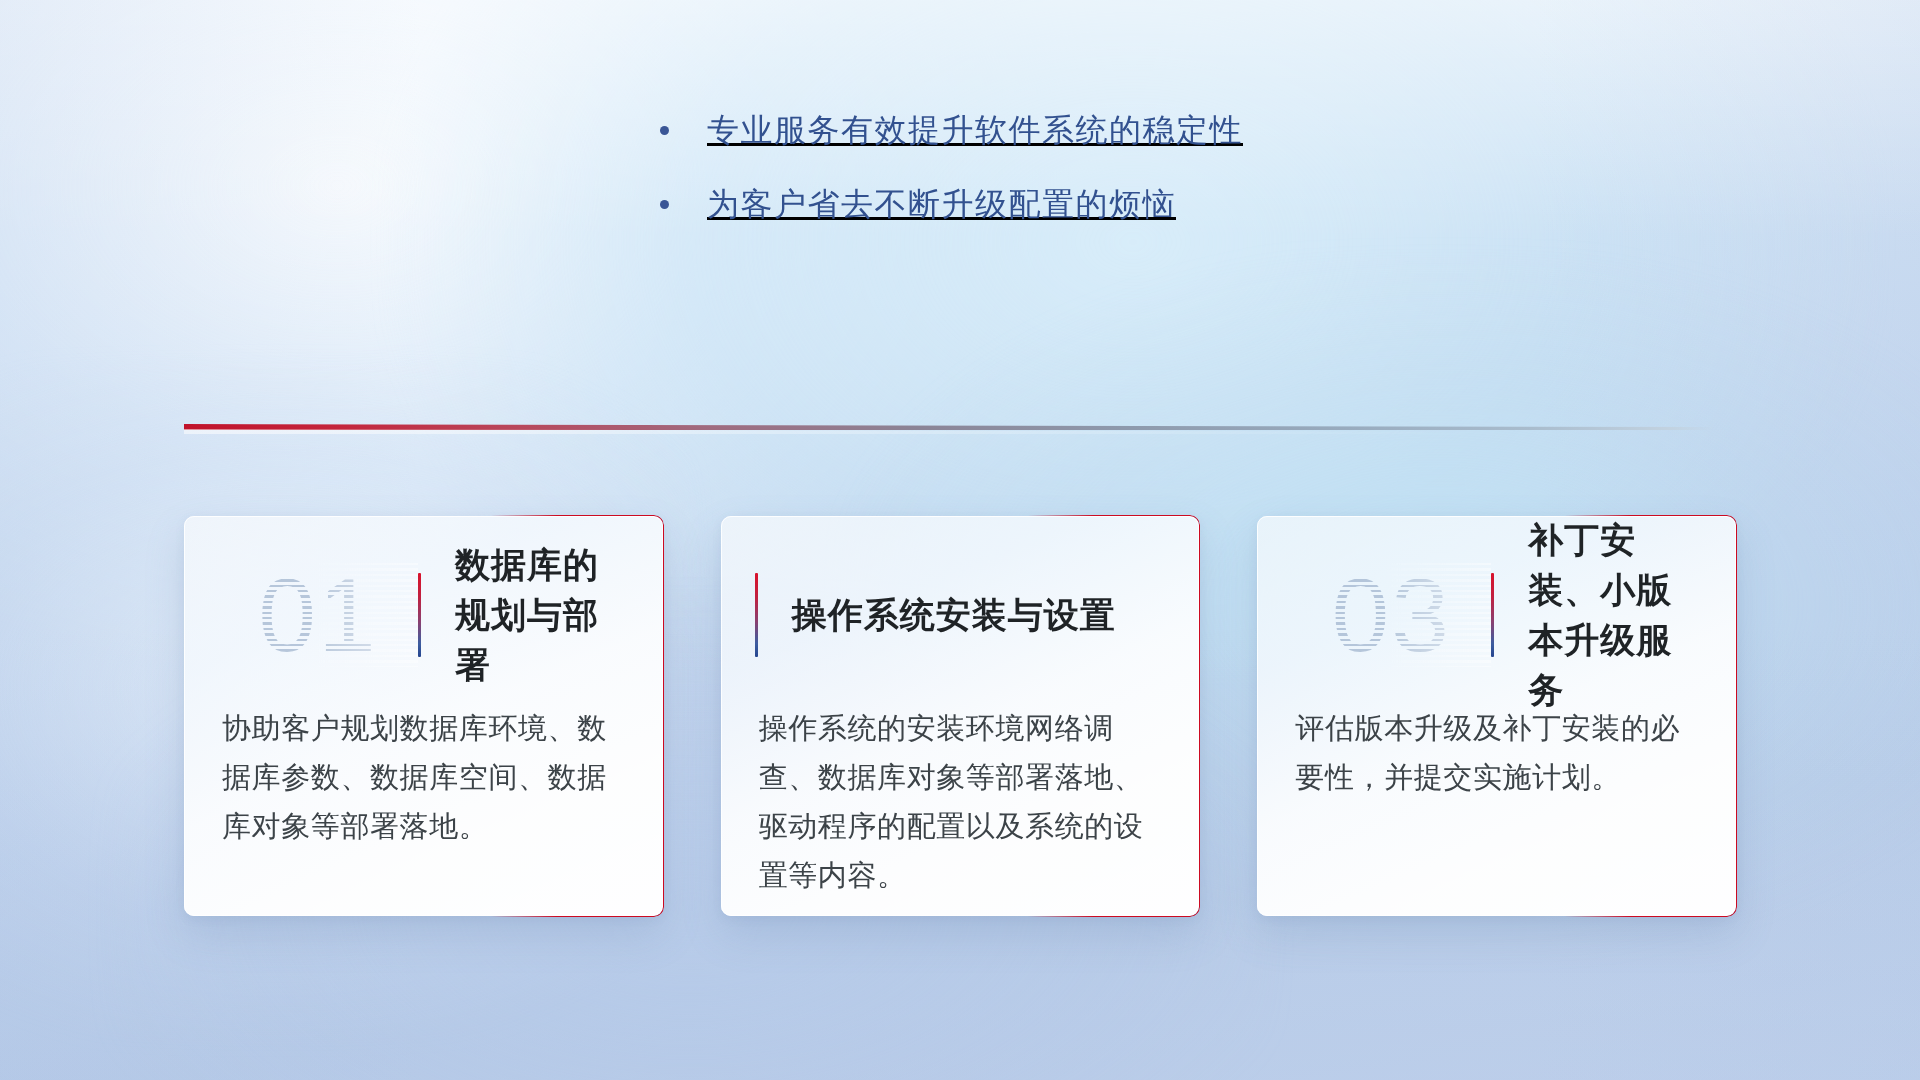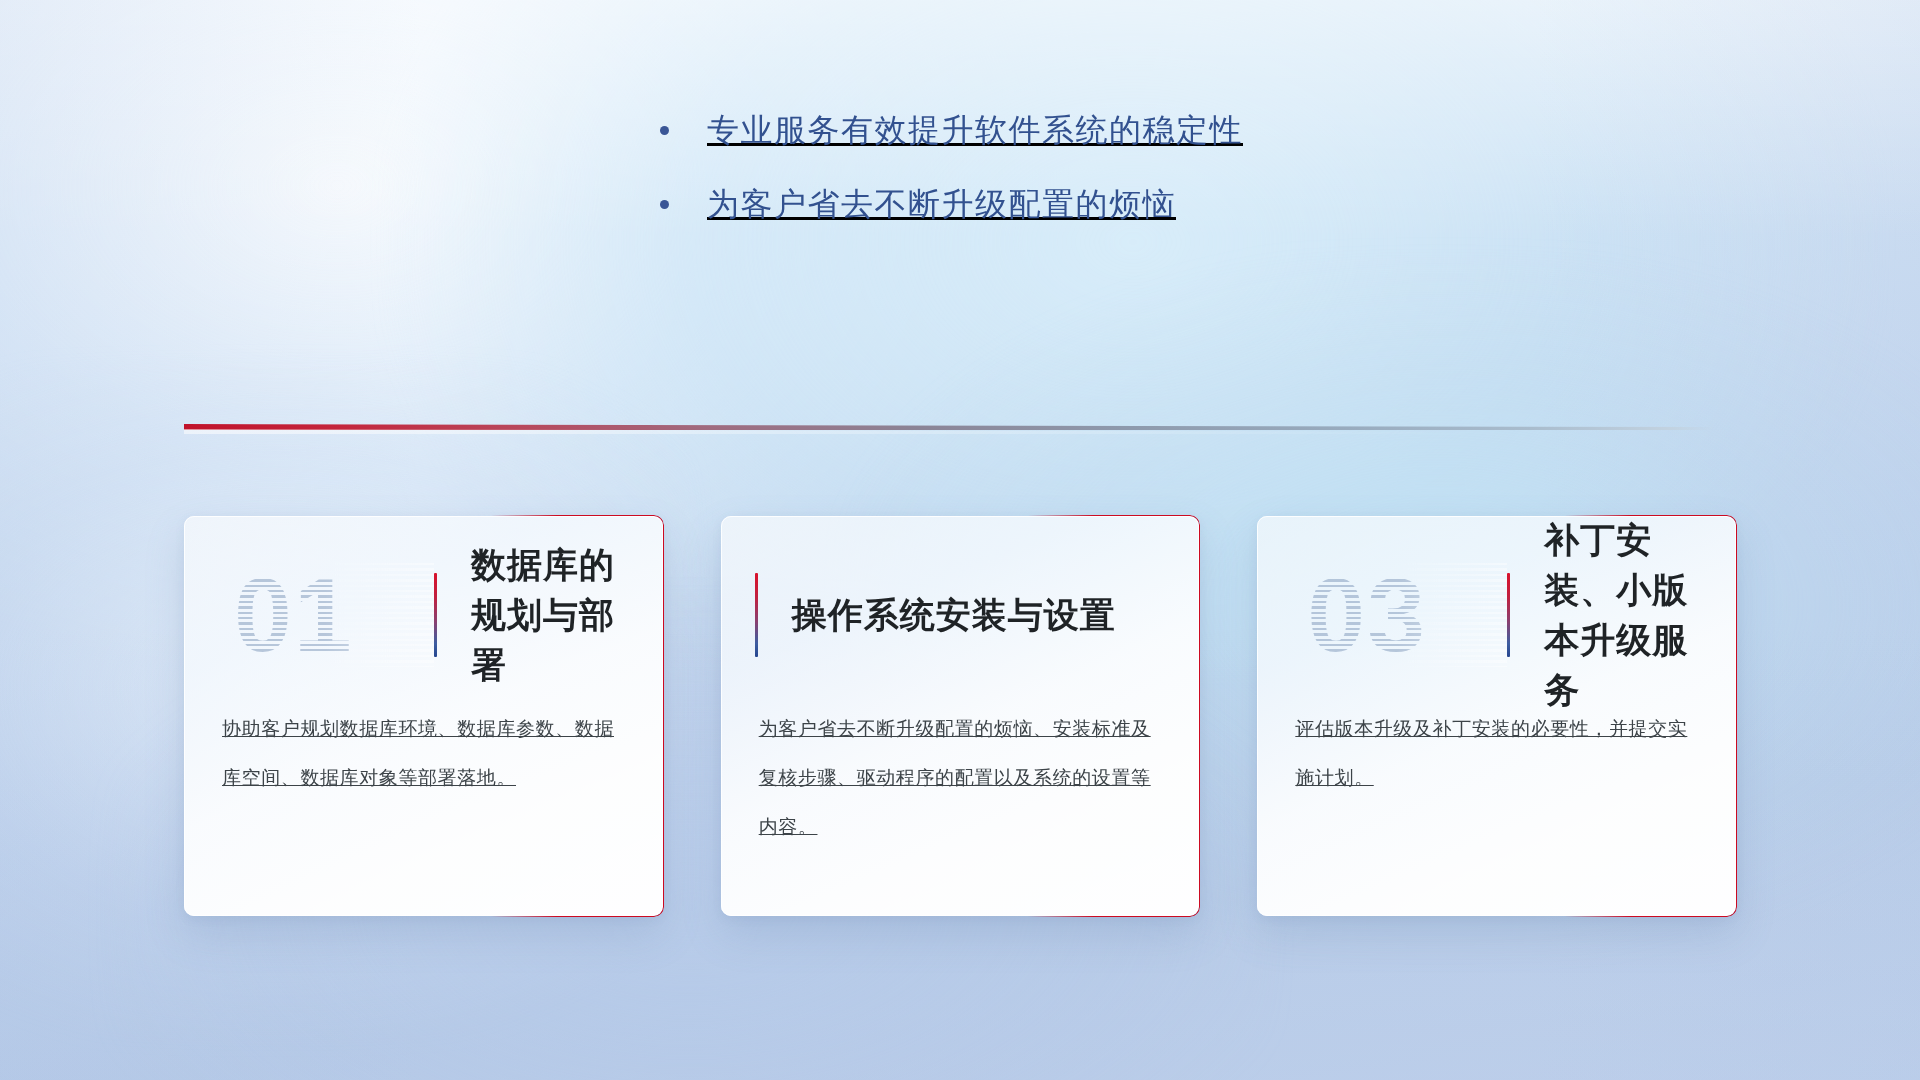--- a/index.html
+++ b/index.html
@@ -171,35 +171,34 @@
     position: relative;
     display: flex;
     align-items: center;
     padding: 38px 34px 0 34px;
     height: 160px;
   }
   
   .card-num {
     position: relative;
     font-size: 104px;
-    font-weight: 700;
+    font-weight: 400;
     letter-spacing: 2px;
     line-height: 104px;
     color: #93a9c6;
     opacity: 0.62;
     flex: 0 0 auto;
     width: 200px;
-    text-align: left;
+    text-align: center;
     -webkit-mask-image: repeating-linear-gradient(to bottom,
         #000 0px, #000 2.4px, rgba(0,0,0,0) 2.4px, rgba(0,0,0,0) 5.4px);
             mask-image: repeating-linear-gradient(to bottom,
         #000 0px, #000 2.4px, rgba(0,0,0,0) 2.4px, rgba(0,0,0,0) 5.4px);
     filter: blur(0.2px);
     user-select: none;
-    margin-left: 16px;
   }
   .card-num::after {
     content: "";
     position: absolute; inset: -8px -14px;
     background: linear-gradient(to right, rgba(255,255,255,0) 0%, rgba(255,255,255,0) 46%, rgba(255,255,255,0.55) 86%, rgba(255,255,255,0.75) 100%);
     pointer-events: none;
   }
   .card-rule {
     width: 3px;
     height: 84px;
@@ -211,25 +210,24 @@
   .card-title {
     font-size: 35px;
     line-height: 50px;
     font-weight: 700;
     color: #1f2326;
     letter-spacing: 1px;
     flex: 1 1 auto;
   }
   .card-body {
     padding: 28px 40px 0 38px;
-    font-size: 19px;
+    font-size: 29px;
     line-height: 49px;
     color: #3c4348;
     letter-spacing: 0.6px;
-    text-decoration: underline;
   }
 </style>
 </head>
 <body>
 
 <div class="bg-base"></div>
 <div class="bg-glow-a"></div>
 <div class="bg-glow-b"></div>
 <div class="bg-glow-c"></div>
 <div class="bg-glow-d"></div>
@@ -266,21 +264,21 @@
     <div class="card-body">协助客户规划数据库环境、数据库参数、数据库空间、数据库对象等部署落地。</div>
   </div>
 
   <div class="card">
     <div class="card-inner-edge"></div>
     <div class="card-accent"></div>
     <div class="card-head">
       <div class="card-rule"></div>
       <div class="card-title">操作系统安装与设置</div>
     </div>
-    <div class="card-body">为客户省去不断升级配置的烦恼、安装标准及复核步骤、驱动程序的配置以及系统的设置等内容。</div>
+    <div class="card-body">操作系统的安装环境网络调查、数据库对象等部署落地、驱动程序的配置以及系统的设置等内容。</div>
   </div>
 
   <div class="card">
     <div class="card-inner-edge"></div>
     <div class="card-accent"></div>
     <div class="card-head">
       <div class="card-num">03</div>
       <div class="card-rule"></div>
       <div class="card-title">补丁安装、小版本升级服务</div>
     </div>

